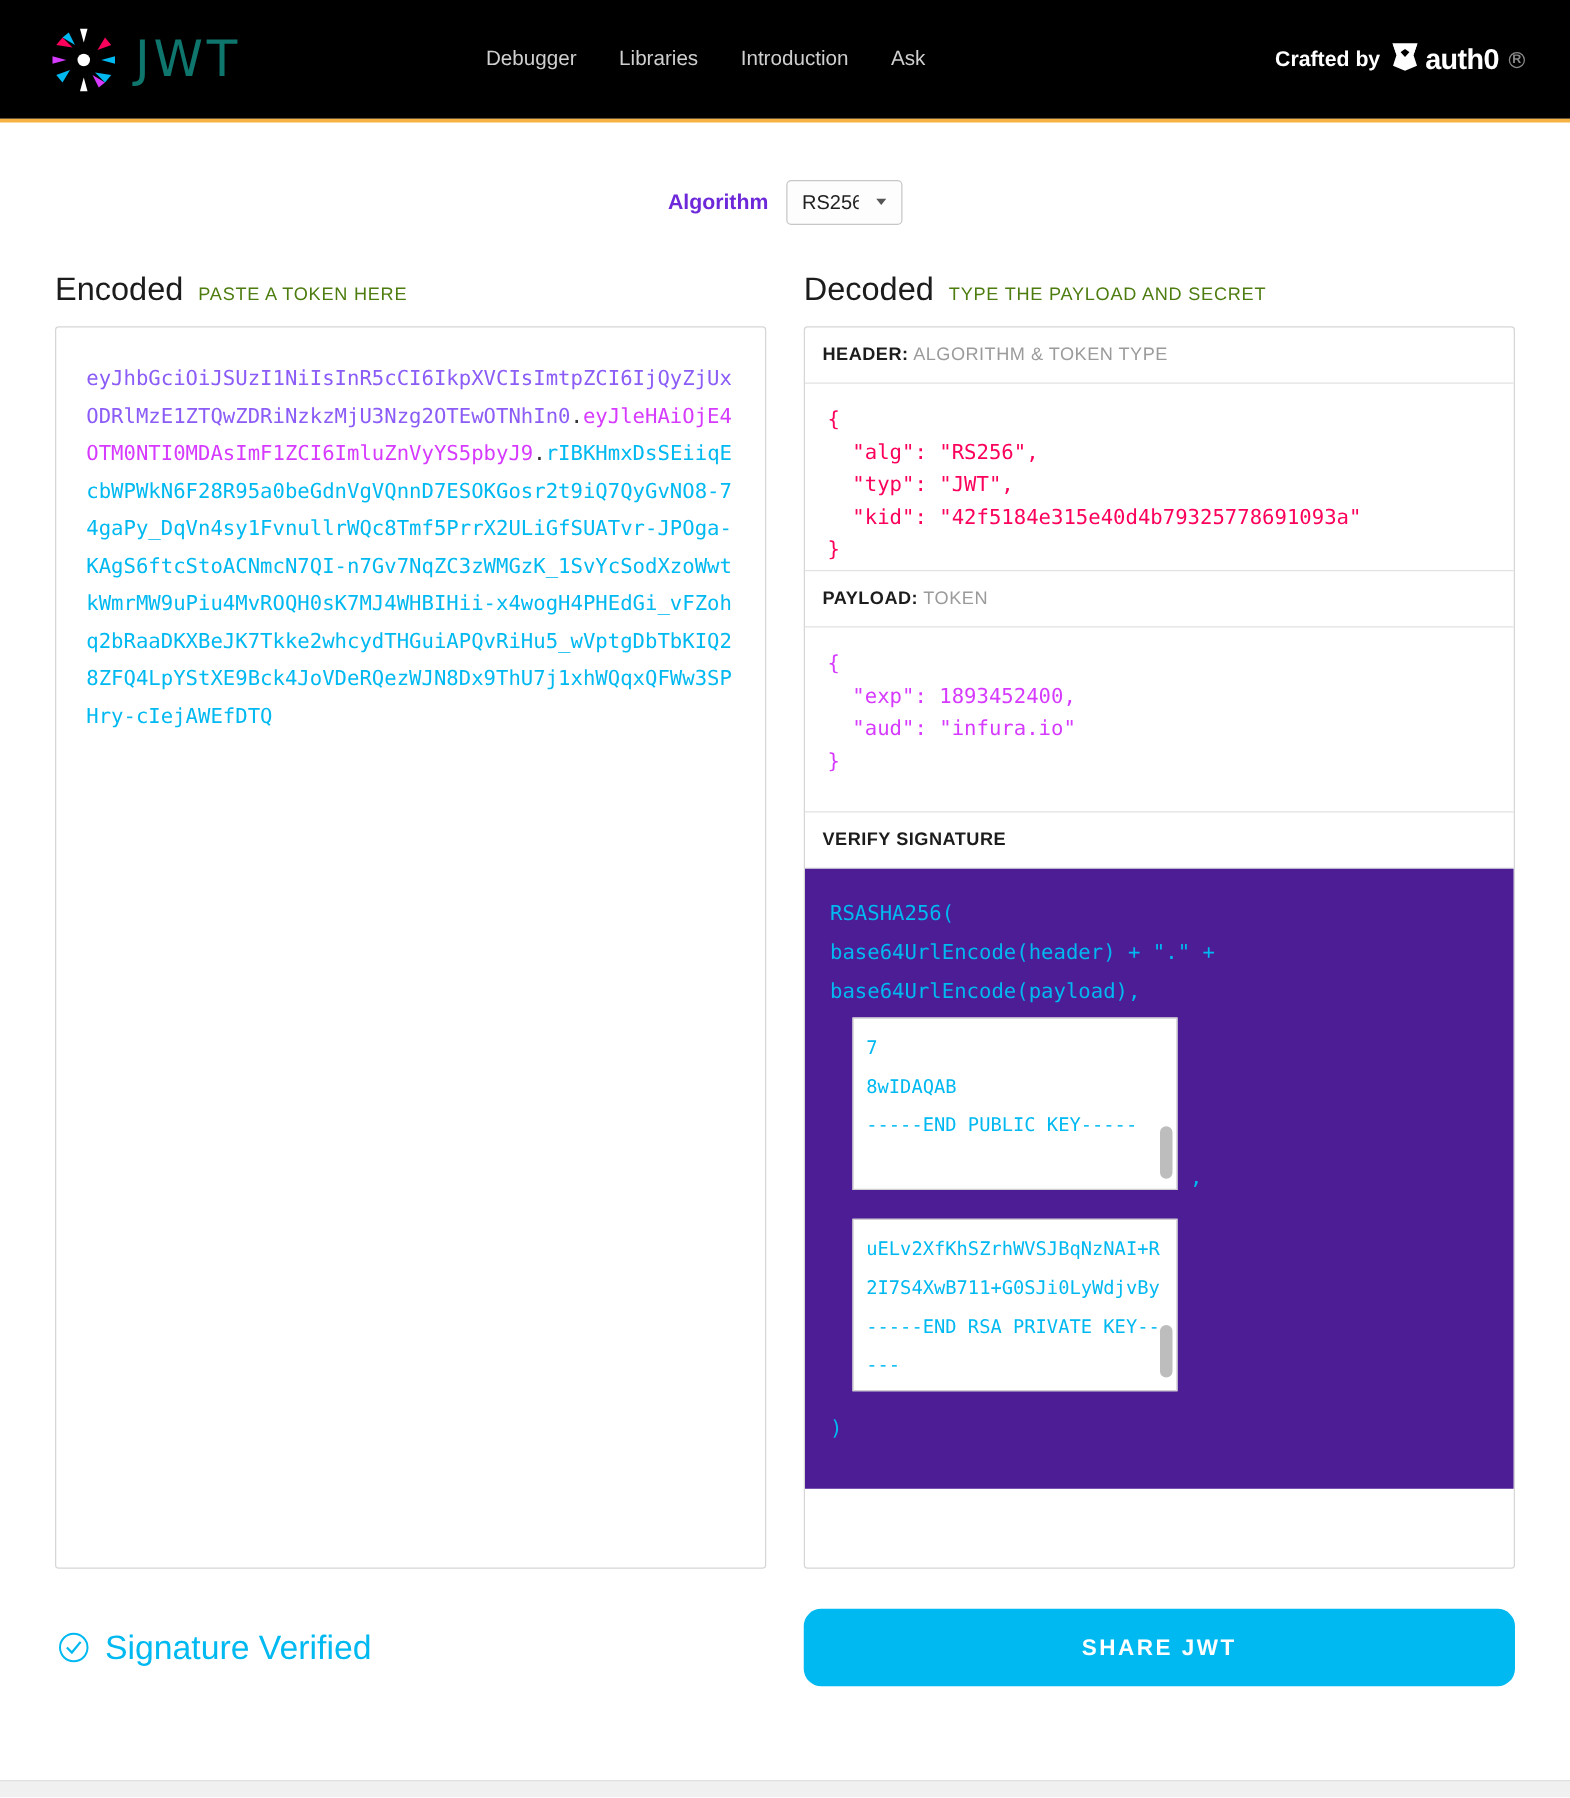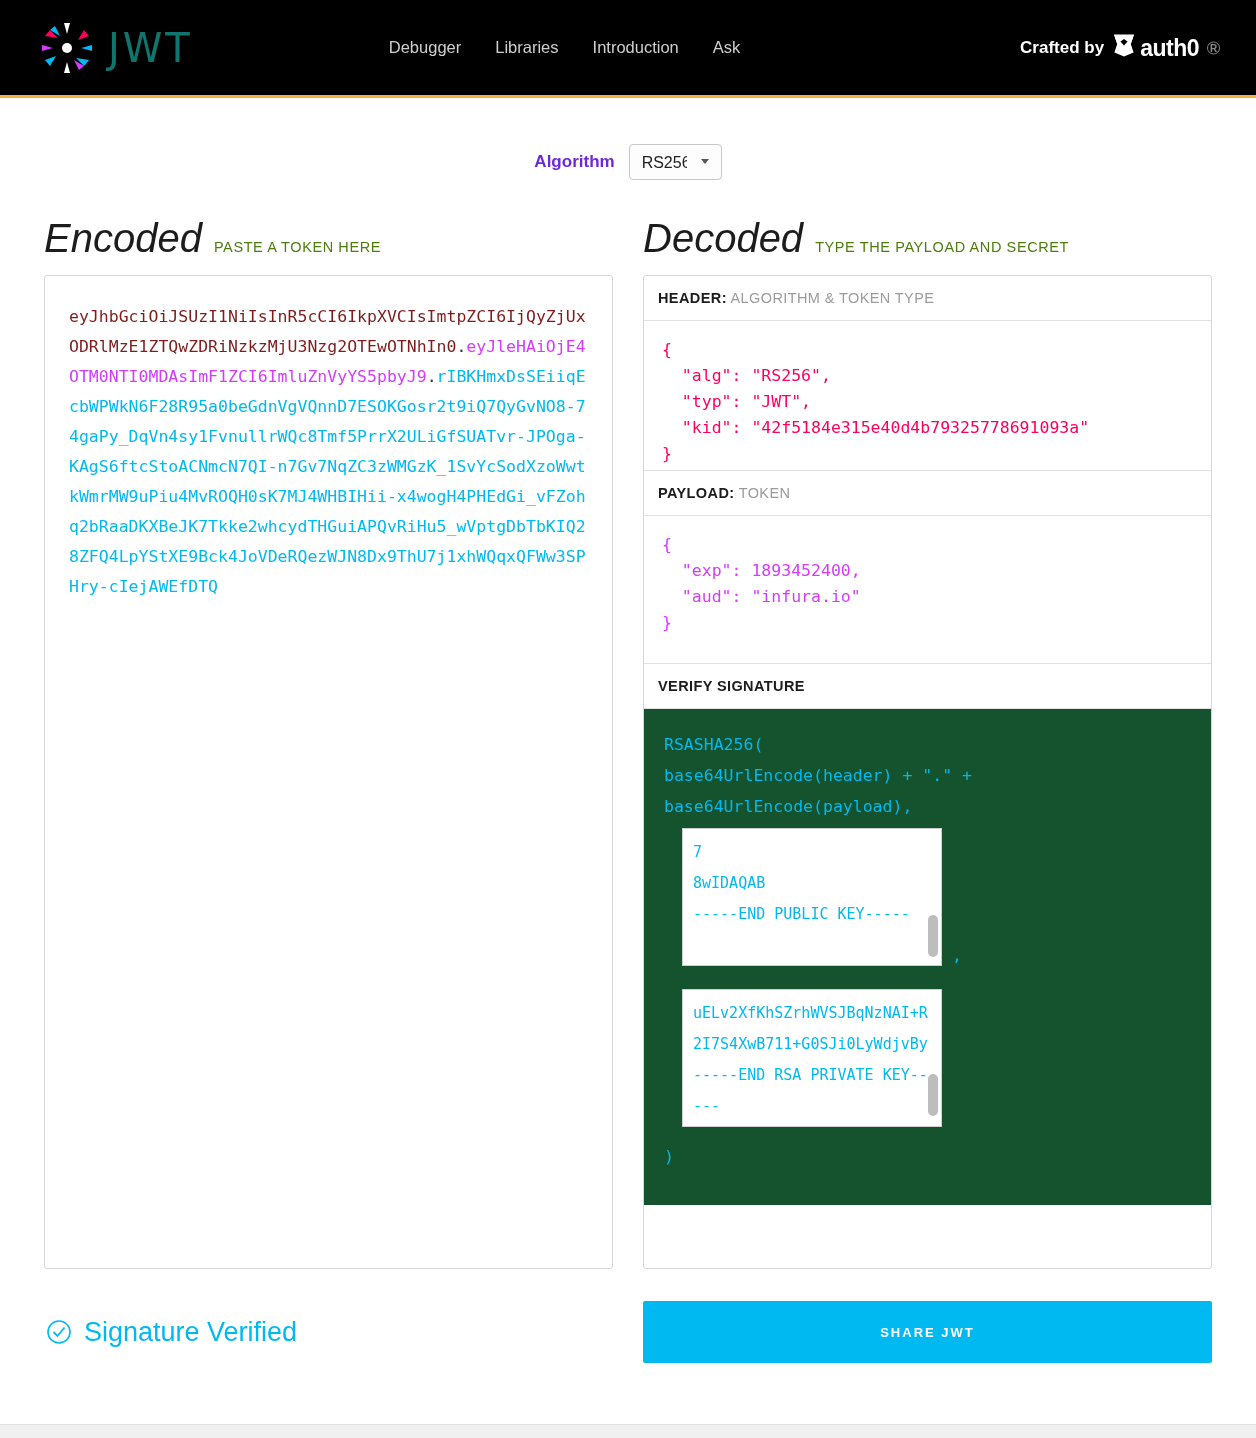--- a/index.html
+++ b/index.html
@@ -109,39 +109,39 @@
     align-items: flex-start;
   }
   .col-left { width: 572px; }
   .col-right { width: 572px; }
   .col-head {
     display: flex;
     align-items: baseline;
     gap: 12px;
     margin-bottom: 14px;
   }
-  .col-title { font-size: 40px; color: #1c1c1c; font-weight: 400; font-style: italic; }
+  .col-title { font-size: 26px; color: #1c1c1c; font-weight: 400; }
   .col-sub { font-size: 14.5px; color: #4d7c0f; letter-spacing: .6px; }
 
   
   .encoded-box {
     border: 1px solid #d6d6d6;
     border-radius: 3px;
     background: #fff;
     height: 994px;
     padding: 26px 24px;
     overflow: hidden;
     font-family: "DejaVu Sans Mono", monospace;
     font-size: 16.5px;
     line-height: 30px;
     word-break: break-all;
     white-space: pre-wrap;
     cursor: text;
   }
-  .tok-header { color: #7f1d1d; }
+  .tok-header { color: #8b5cf6; }
   .tok-payload { color: #d63aff; }
   .tok-sign { color: #00b9f1; }
   .tok-dot { color: #333; }
 
   
   .decoded-box {
     border: 1px solid #d6d6d6;
     border-radius: 3px;
     background: #fff;
     height: 994px;
@@ -161,21 +161,21 @@
     font-size: 16.5px;
     line-height: 26px;
     border-bottom: 1px solid #e2e2e2;
     white-space: pre;
     overflow: hidden;
     cursor: text;
   }
   .hdr-area { color: #fb015b; height: 150px; }
   .pay-area { color: #d63aff; height: 148px; }
   .sig-area {
-    background: #14532d;
+    background: #4c1d95;
     color: #00b9f1;
     padding: 20px 20px;
     font-family: "DejaVu Sans Mono", monospace;
     font-size: 16.5px;
     line-height: 31px;
     height: 496px;
   }
 
   .key-box {
     border: 1px solid #cfcfcf;
@@ -220,22 +220,22 @@
     font-size: 27px;
     padding-left: 2px;
   }
   .check-icon { width: 26px; height: 26px; }
   .share-btn {
     width: 572px;
     height: 62px;
     background: #00b9f1;
     color: #fff;
     border: none;
-    border-radius: 2px;
-    font-size: 13px;
+    border-radius: 14px;
+    font-size: 18px;
     font-weight: bold;
     letter-spacing: 2px;
     cursor: pointer;
     font-family: "Liberation Sans", sans-serif;
   }
 
   .bottom-strip {
     position: absolute;
     left: 0; bottom: 0;
     width: 100%;

